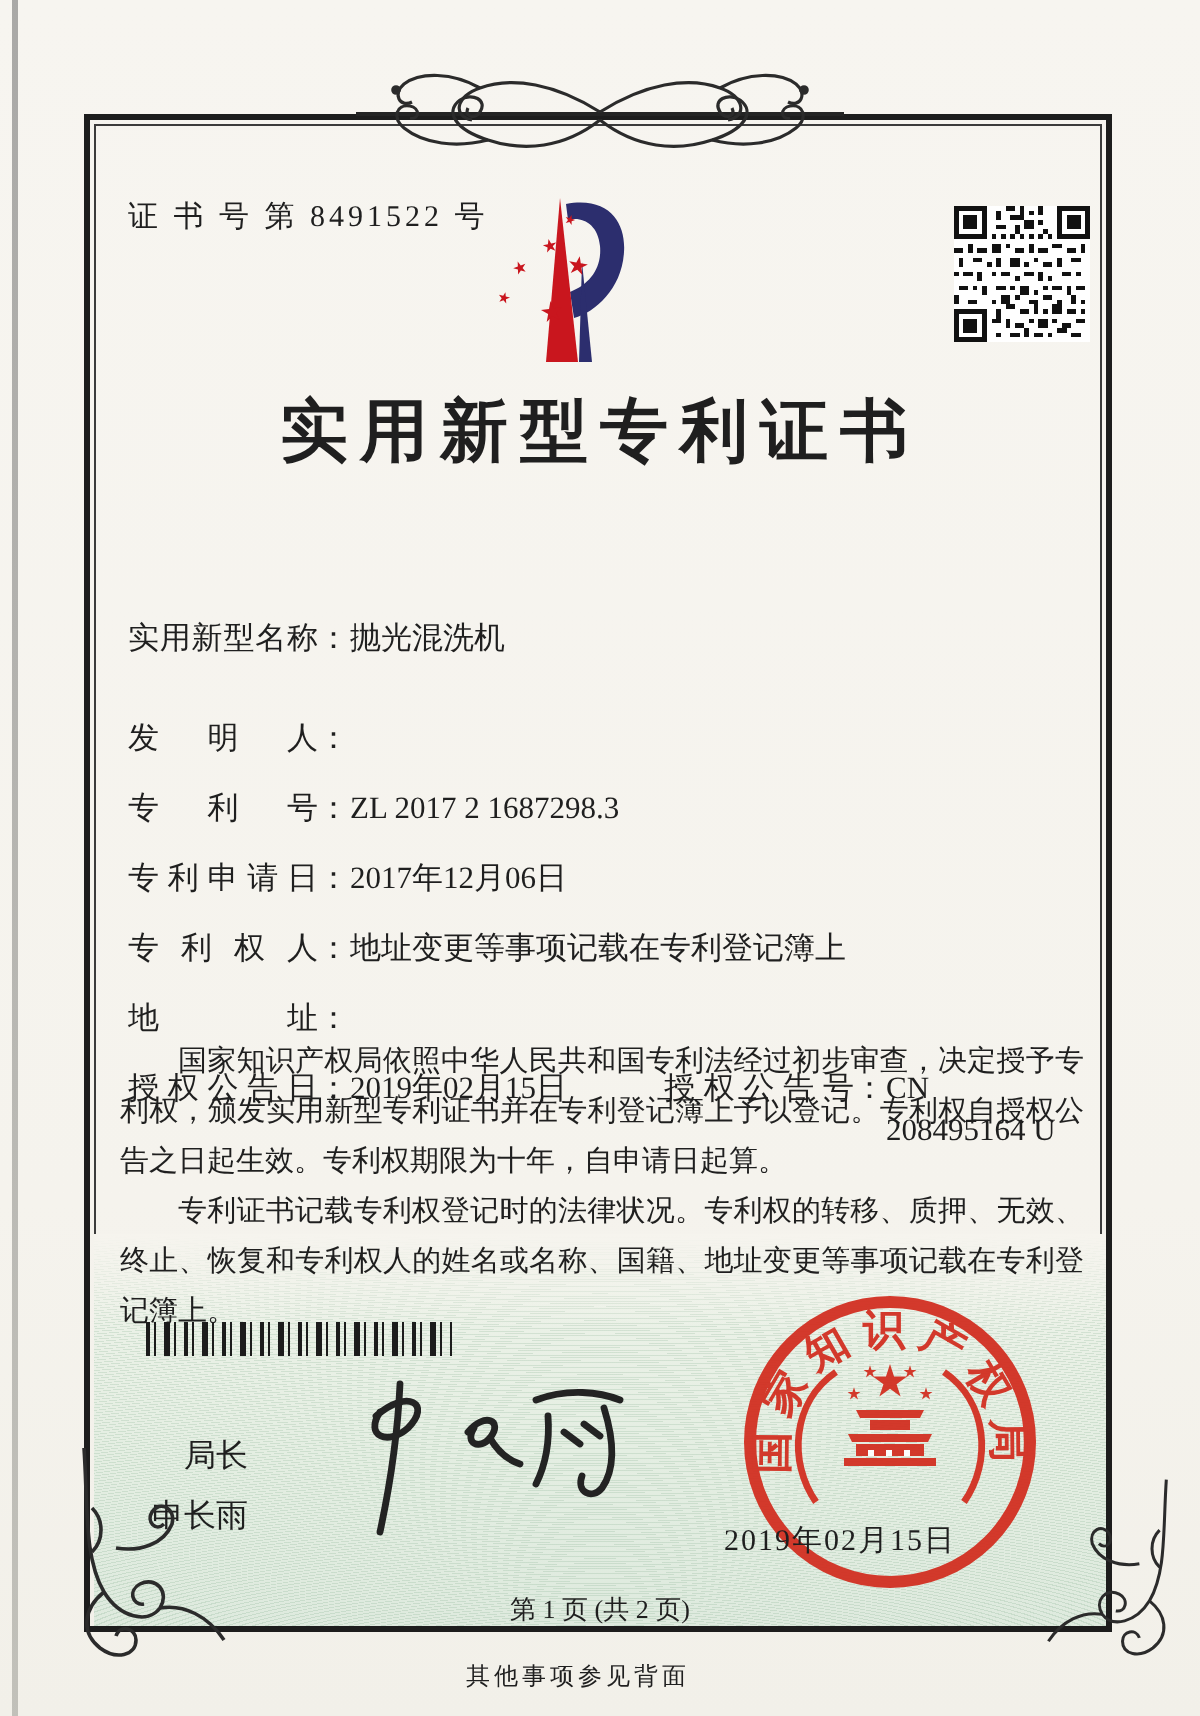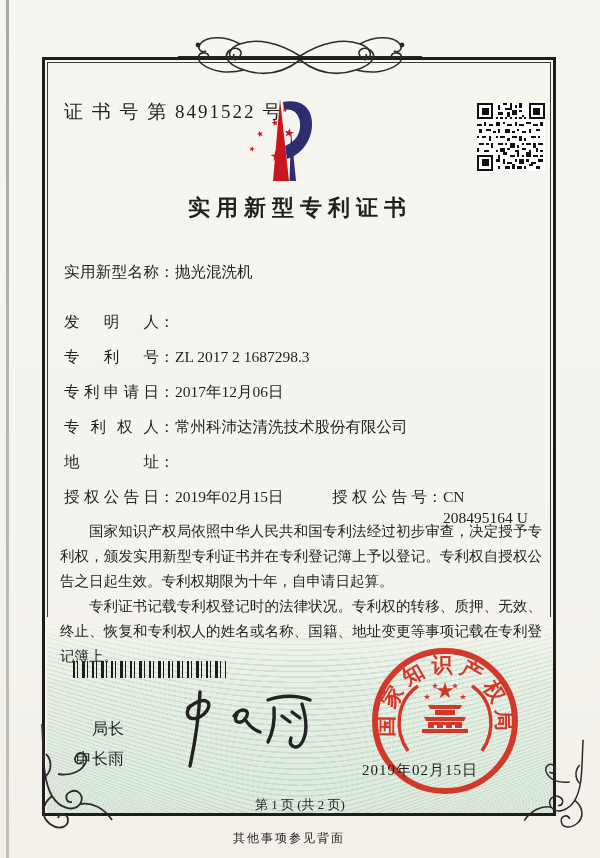--- a/index.html
+++ b/index.html
@@ -13,28 +13,28 @@
   .frame{position:absolute;left:42px;top:57px;width:508px;height:753px;
     border:3px solid #1d1d1d;}
   .frame-inner{position:absolute;left:2px;top:2px;right:2px;bottom:2px;
     border:1px solid #3c3c3c;}
   .greenzone{position:absolute;left:47px;top:617px;width:506px;height:196px;z-index:1;
     background:
       linear-gradient(180deg,#f6f4ee 0%,rgba(246,244,238,0) 24%),
       repeating-radial-gradient(ellipse 150% 95% at 50% 118%,rgba(92,148,108,.17) 0 1.5px,rgba(255,255,255,0) 1.5px 5px),
       linear-gradient(180deg,#eff3ea 0%,#e4eee2 55%,#deeade 100%);}
   .ornament{position:absolute;z-index:4;}
-  .cert-no{position:absolute;left:64px;top:99px;font-size:19px;letter-spacing:2px;z-index:3;}
+  .cert-no{position:absolute;left:64px;top:99px;font-size:15px;letter-spacing:2px;z-index:3;}
   .logo{position:absolute;left:243px;top:97px;z-index:3;}
   .qr{position:absolute;left:477px;top:103px;width:68px;height:68px;z-index:3;}
   .title{position:absolute;left:0;right:0;top:193px;text-align:center;
-    font-size:22px;font-weight:bold;letter-spacing:6px;z-index:3;}
+    font-size:34px;font-weight:bold;letter-spacing:6px;z-index:3;}
   .fields{position:absolute;left:64px;top:261px;width:474px;z-index:3;font-size:15.5px;}
   .frow{display:flex;margin-bottom:14px;line-height:21px;}
-  .frow.first{margin-bottom:29px;}
+  .frow.first{margin-bottom:29px;margin-top:48px;}
   .flabel{flex:0 0 95px;text-align:justify;text-align-last:justify;}
   .colon{flex:0 0 16px;}
   .fval{flex:1;}
   .grant{display:flex;}
   .grant .g1{display:flex;flex:0 0 268px;}
   .grant .g2{display:flex;flex:1;}
   .paras{position:absolute;left:60px;top:519px;width:482px;z-index:3;}
   .paras p{margin:0;text-indent:2em;font-size:14.5px;line-height:25px;text-align:justify;}
   .barcode{position:absolute;left:73px;top:661px;width:153px;height:17px;z-index:3;
     background:repeating-linear-gradient(90deg,#1c1c1c 0 2px,transparent 2px 4px,#1c1c1c 4px 5px,transparent 5px 9px,#1c1c1c 9px 12px,transparent 12px 14px,#1c1c1c 14px 15px,transparent 15px 19px);}
@@ -146,21 +146,21 @@
       <span class="fval">ZL 2017 2 1687298.3</span>
   </div>
   <div class="frow">
     <span class="flabel">专利申请日</span>
       <span class="colon">：</span>
       <span class="fval">2017年12月06日</span>
   </div>
   <div class="frow">
     <span class="flabel">专利权人</span>
       <span class="colon">：</span>
-      <span class="fval">常州科沛达清洗技术股份有限公司</span>
+      <span class="fval">地址变更等事项记载在专利登记簿上</span>
   </div>
   <div class="frow">
     <span class="flabel">地址</span>
       <span class="colon">：</span>
   </div>
   <div class="frow grant">
     <span class="g1">
       <span class="flabel">授权公告日</span>
         <span class="colon">：</span>
         <span>2019年02月15日</span>

